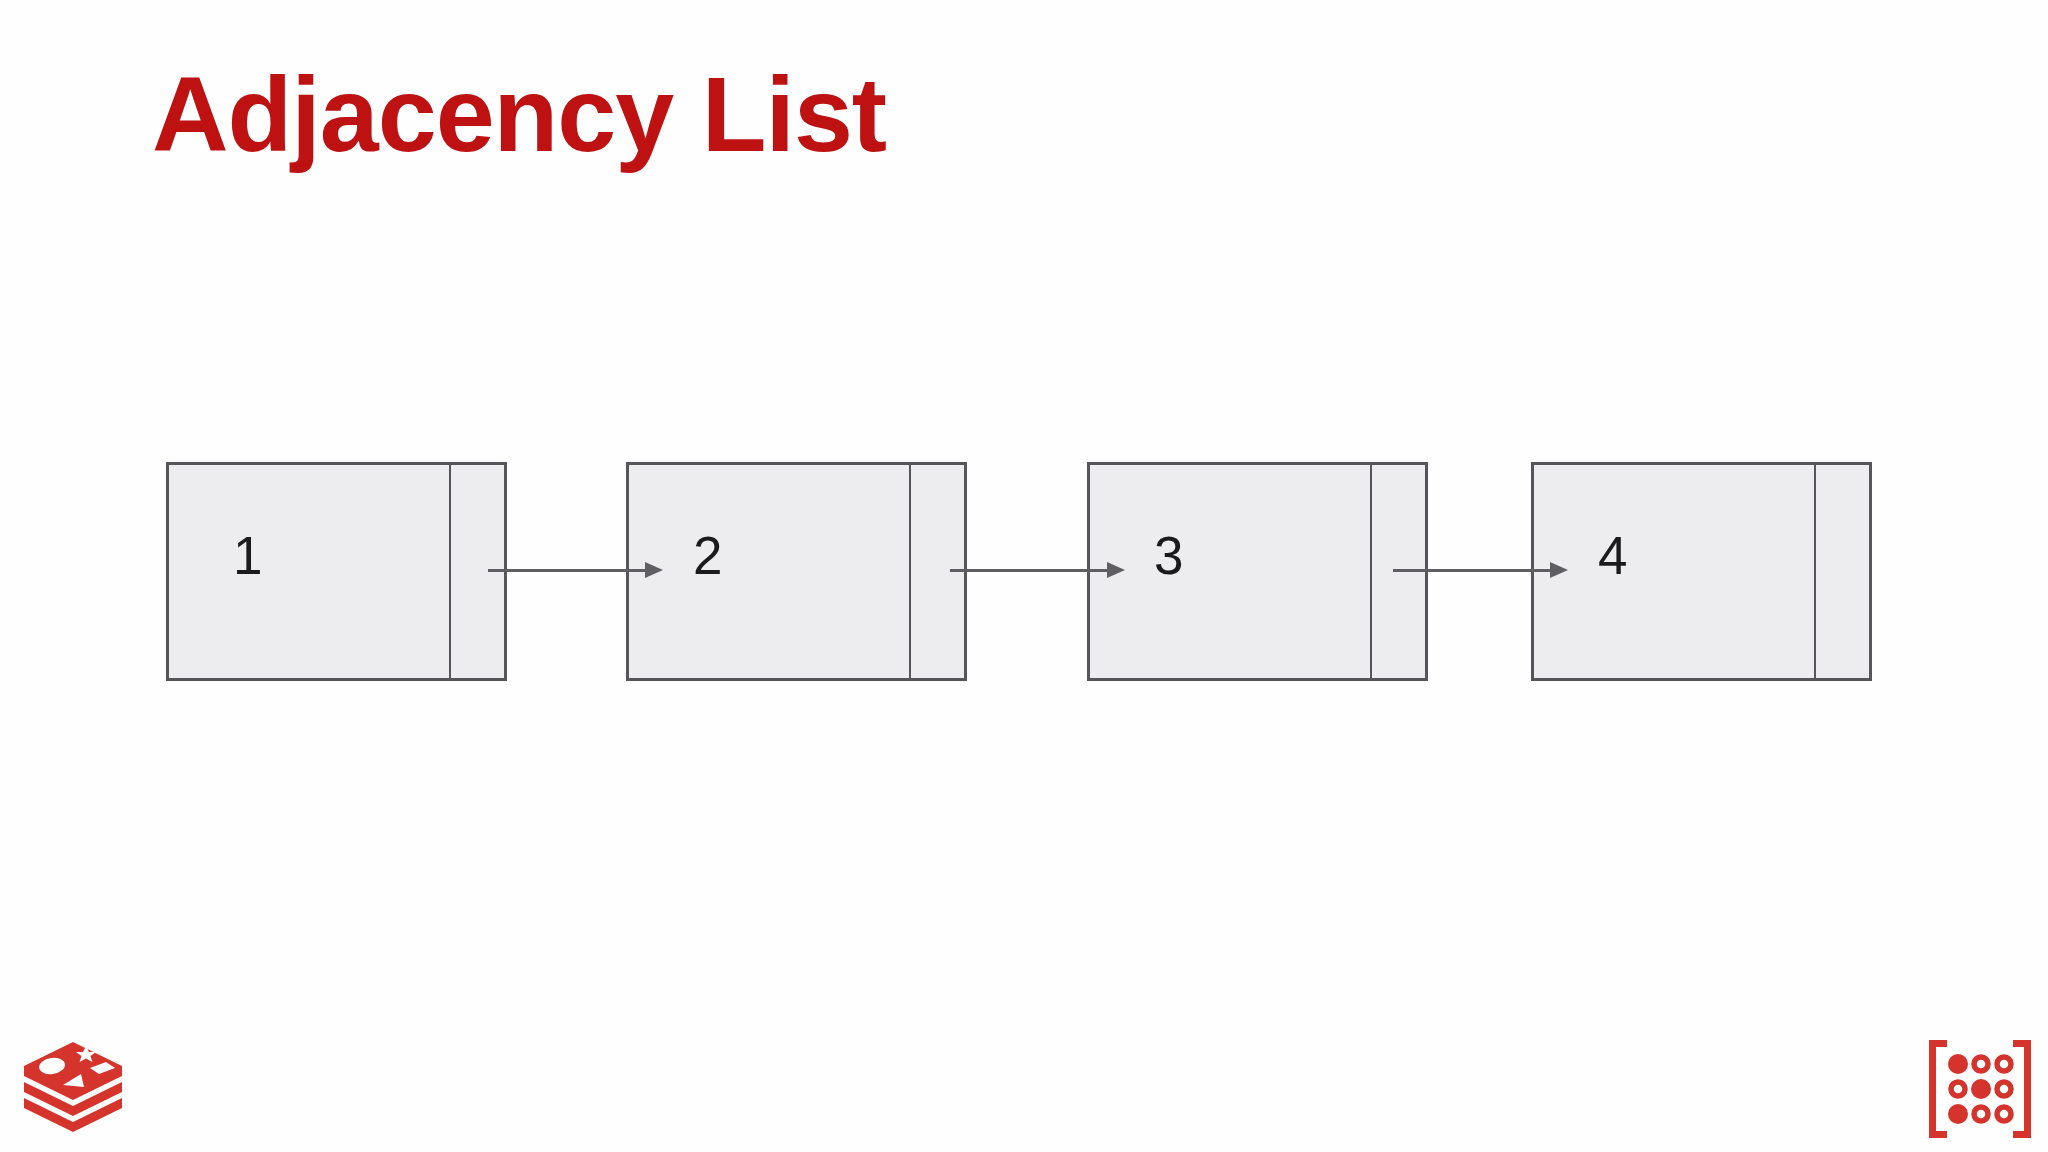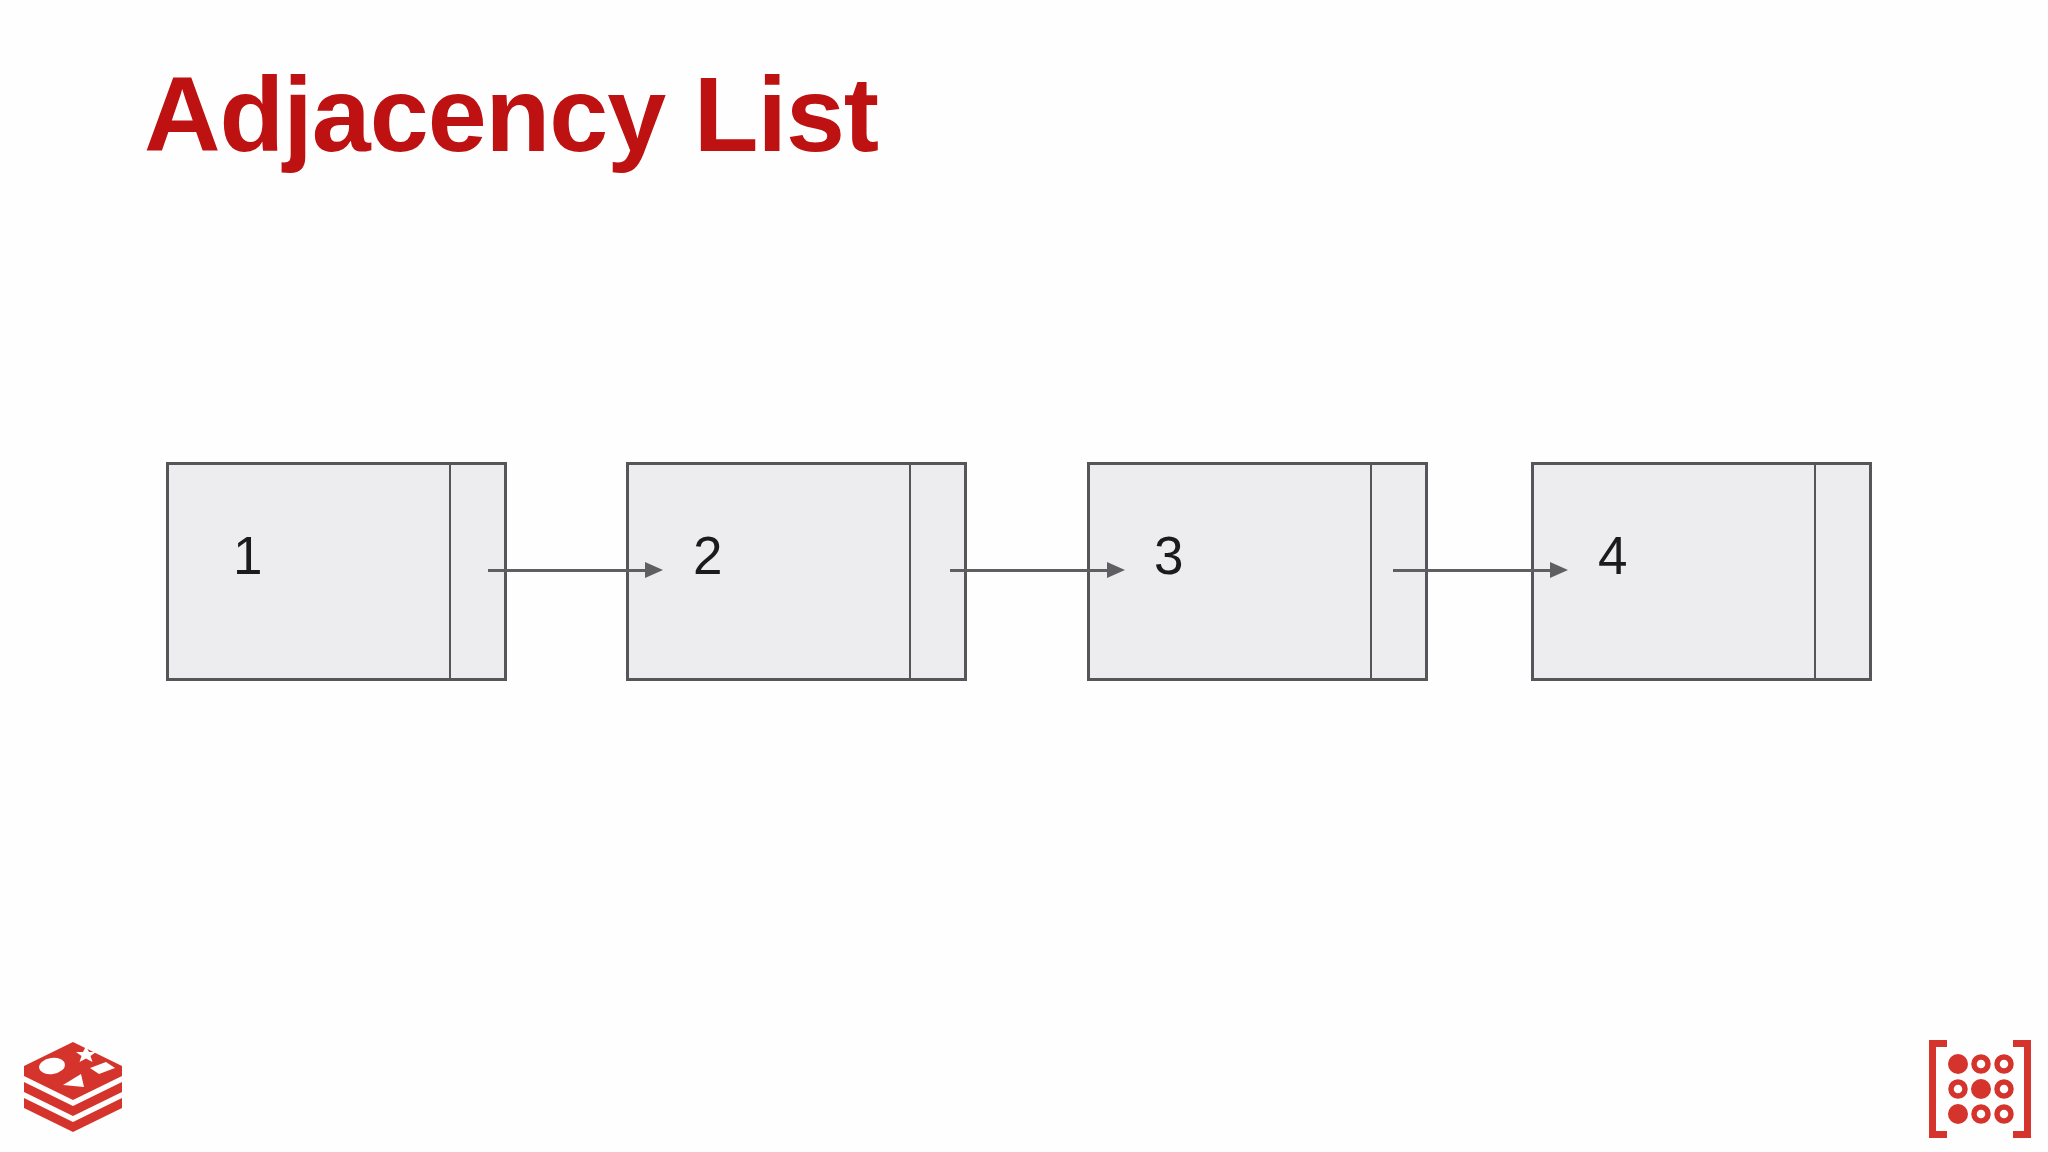--- a/index.html
+++ b/index.html
@@ -14,21 +14,21 @@
   .slide {
     position: relative;
     width: 2048px;
     height: 1152px;
     background: #fefefe;
     overflow: hidden;
     font-family: "Liberation Sans", sans-serif;
   }
   .title {
     position: absolute;
-    left: 144px;
+    left: 152px;
     top: 48px;
     font-size: 106px;
     font-weight: bold;
     letter-spacing: -1px;
     color: var(--title);
     line-height: 1.25;
   }
   .node {
     position: absolute;
     top: 462px;

